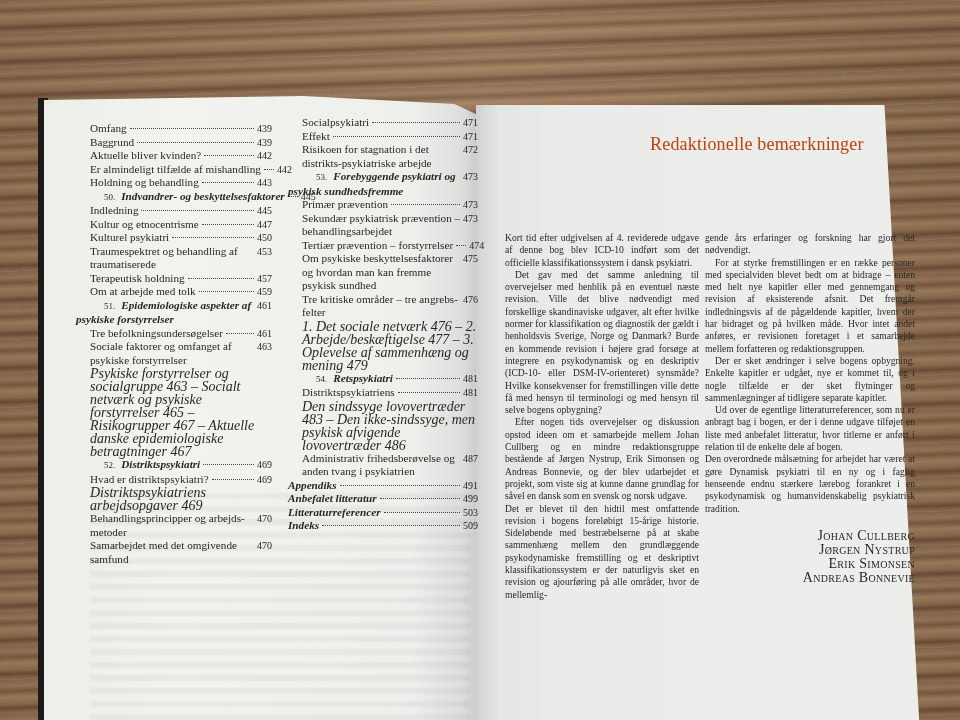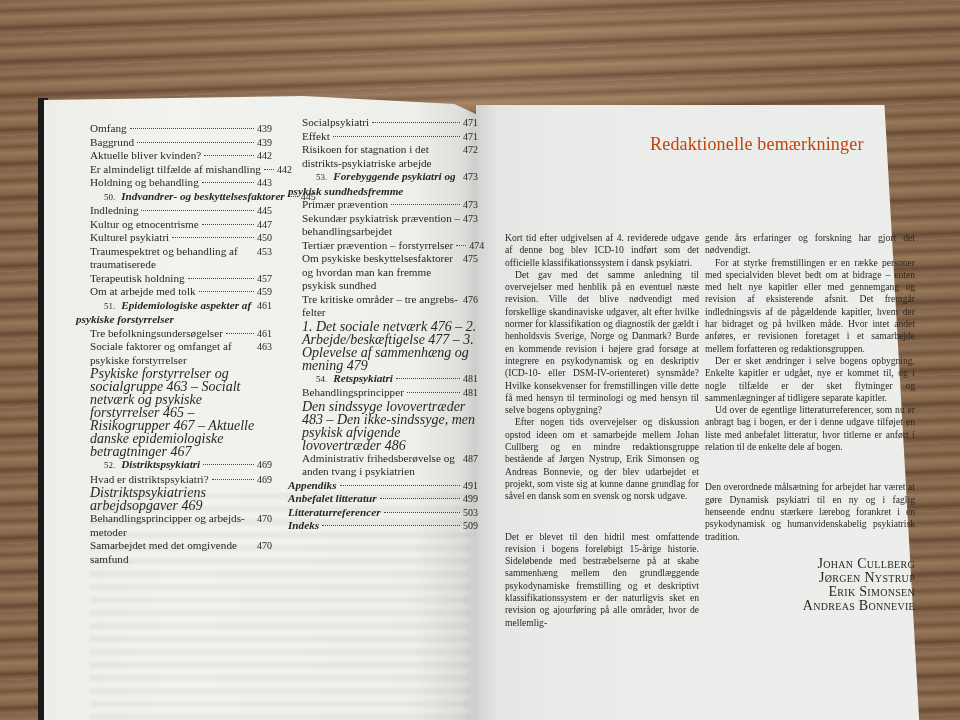--- a/index.html
+++ b/index.html
@@ -40,21 +40,21 @@
   .wrapc { white-space:normal; }
   .sub { font-style:italic; font-size:14px; line-height:13px; padding-left:14px; }
   .backm { font-weight:bold; font-style:italic; }
 
   .heading { position:absolute; left:650px; top:134px; font-size:18px; letter-spacing:0.2px; color:#c2410c; }
   .col { position:absolute; font-size:9.6px; line-height:12.3px; text-align:justify; color:#2b2724; }
   .colA { left:505px; top:232px; width:194px; }
   .colB { left:705px; top:232px; width:210px; }
   .col p { margin:0; text-indent:10px; }
   .col p.noind { text-indent:0; }
-  .col p.gap { margin-top:28px; }
+  .col p.gap { margin-top:0; }
   .sig { text-align:right; font-variant:small-caps; font-size:14px; line-height:14px; margin-top:14px; letter-spacing:0.3px; }
 </style>
 </head>
 <body>
 
 <div class="wood-shade"></div>
 <div class="book-cover"></div>
 
 <div class="left-page"></div>
 <div class="ghost"></div>
@@ -196,21 +196,21 @@
       <span class="lbl wrapc" style="flex:1 1 auto">Tre kritiske områder – tre angrebs-felter</span>
       <span class="pg">476</span>
     </div>
   <div class="sub">1. Det sociale netværk 476 – 2. Arbejde/beskæftigelse 477 – 3. Oplevelse af sammenhæng og mening 479</div>
   <div class="row">
       <span class="lbl chap"><span class="num">54.</span><span>Retspsykiatri</span></span>
       <span class="dots"></span>
       <span class="pg">481</span>
     </div>
   <div class="row indent">
-      <span class="lbl">Behandlingsprincipper</span>
+      <span class="lbl">Distriktspsykiatriens</span>
       <span class="dots"></span>
       <span class="pg">481</span>
     </div>
   <div class="sub">Den sindssyge lovovertræder 483 – Den ikke-sindssyge, men psykisk afvigende lovovertræder 486</div>
   <div class="row indent">
       <span class="lbl wrapc" style="flex:1 1 auto">Administrativ frihedsberøvelse og anden tvang i psykiatrien</span>
       <span class="pg">487</span>
     </div>
   <div class="row">
       <span class="lbl backm">Appendiks</span>

